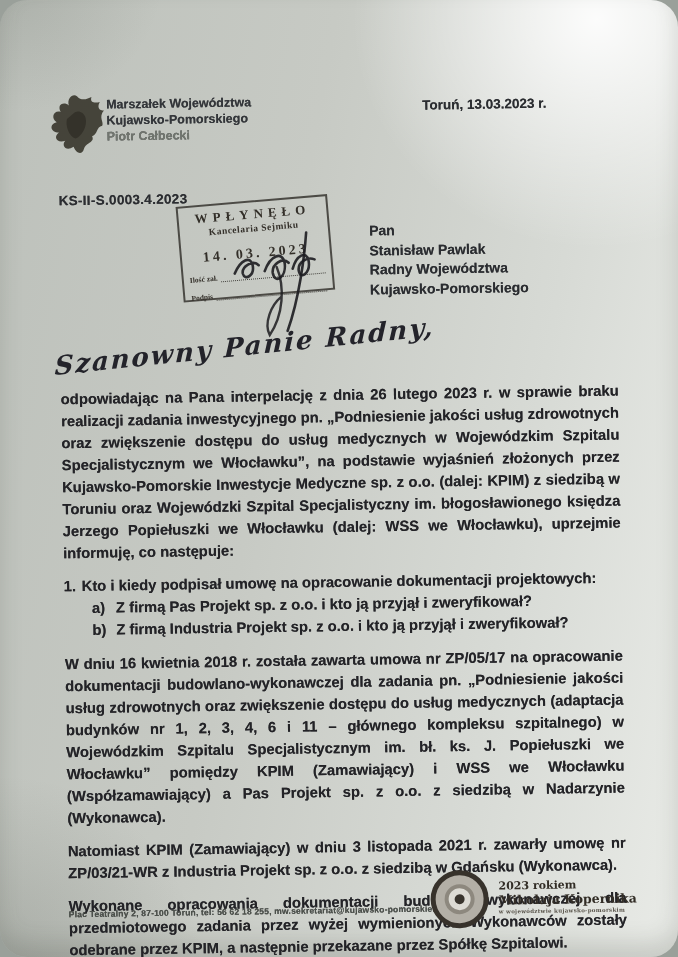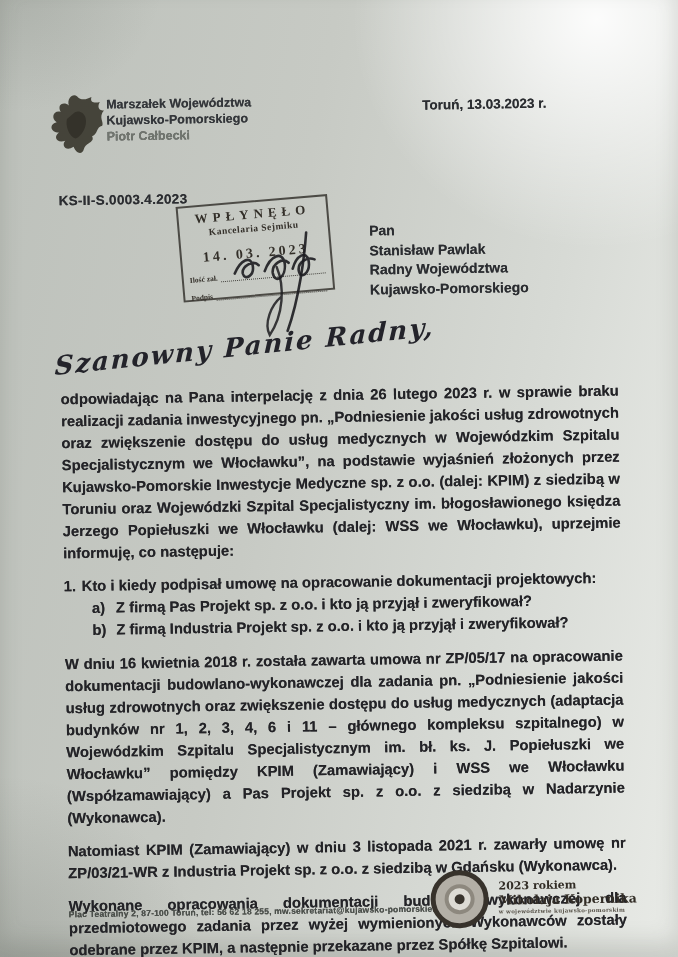--- a/index.html
+++ b/index.html
@@ -5,20 +5,21 @@
   html,body{margin:0;padding:0;background:#9aa09a;}
   .photo{
     position:relative;width:678px;height:957px;overflow:hidden;
     font-family:"Liberation Sans",sans-serif;color:#26262a;
     background:
       radial-gradient(ellipse 60% 40% at 88% 2%, rgba(255,255,255,0.92), rgba(255,255,255,0) 60%),
       radial-gradient(ellipse 50% 35% at 0% 102%, rgba(70,76,68,0.22), rgba(0,0,0,0) 60%),
       radial-gradient(ellipse 40% 25% at 2% -2%, rgba(90,96,88,0.18), rgba(0,0,0,0) 55%),
       linear-gradient(100deg,#bdc1bb 0%,#c7cac4 40%,#d7dad5 72%,#e9ebe7 100%);
     box-shadow:inset 0 -14px 22px rgba(60,64,58,0.18);
+    border-radius:27px;
   }
   .tilt{position:absolute;inset:0;transform:rotate(-0.9deg);transform-origin:50% 50%;}
   .blurink{text-shadow:0 0 0.6px rgba(20,20,24,0.65);}
 
   
   .eagle{position:absolute;left:52px;top:86px;width:62px;height:70px;}
   .sender{position:absolute;left:112px;top:93px;font-size:12.5px;font-weight:bold;line-height:16px;color:#33363a;}
   .sender .who{color:#71766f;font-weight:600;}
   .dateline{position:absolute;left:428px;top:99px;font-size:13.5px;font-weight:600;color:#2b2d31;}
 

